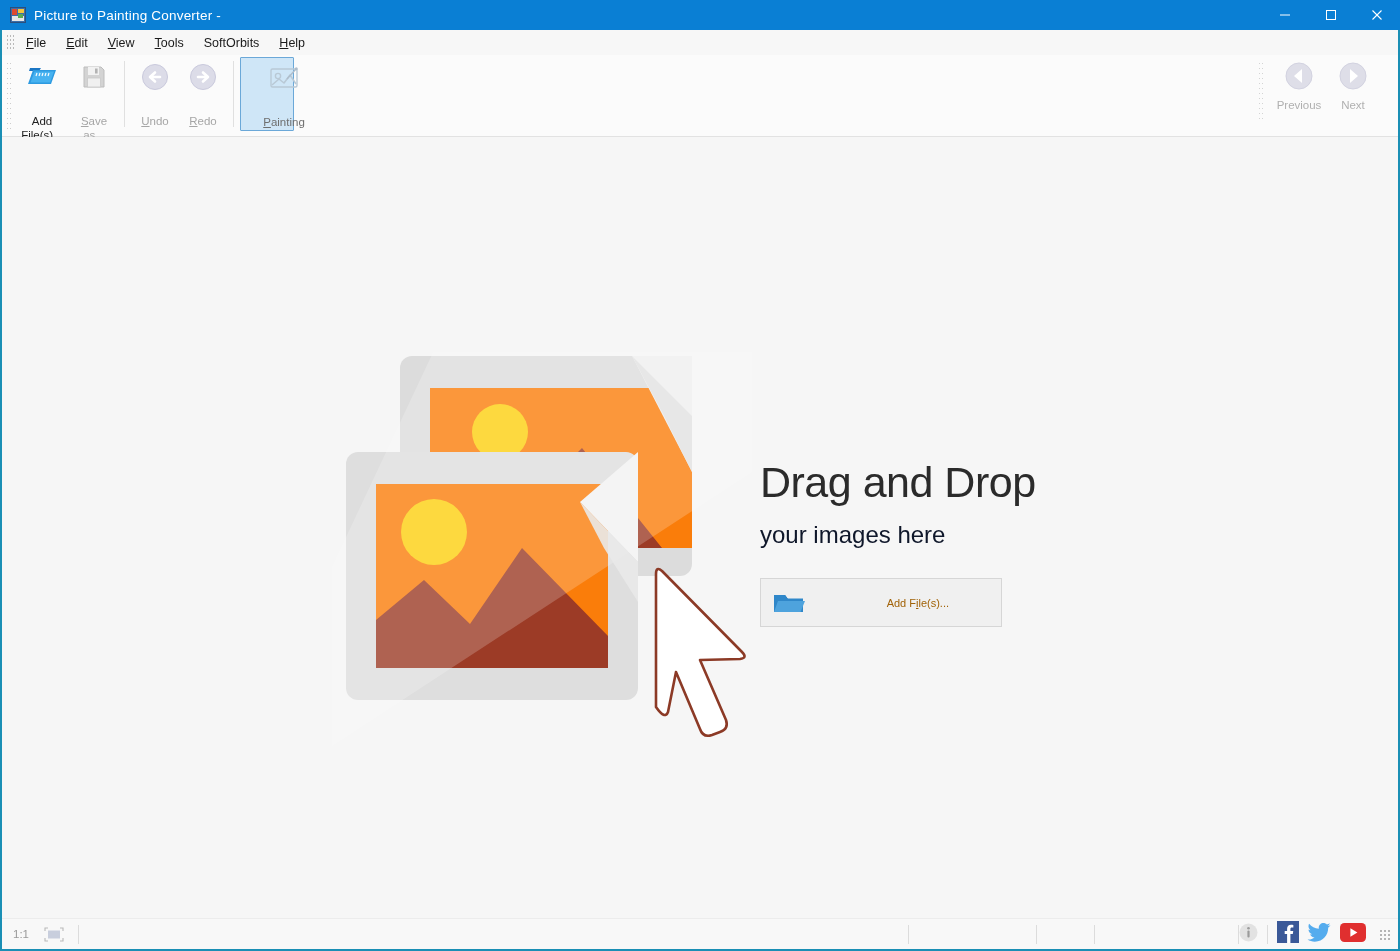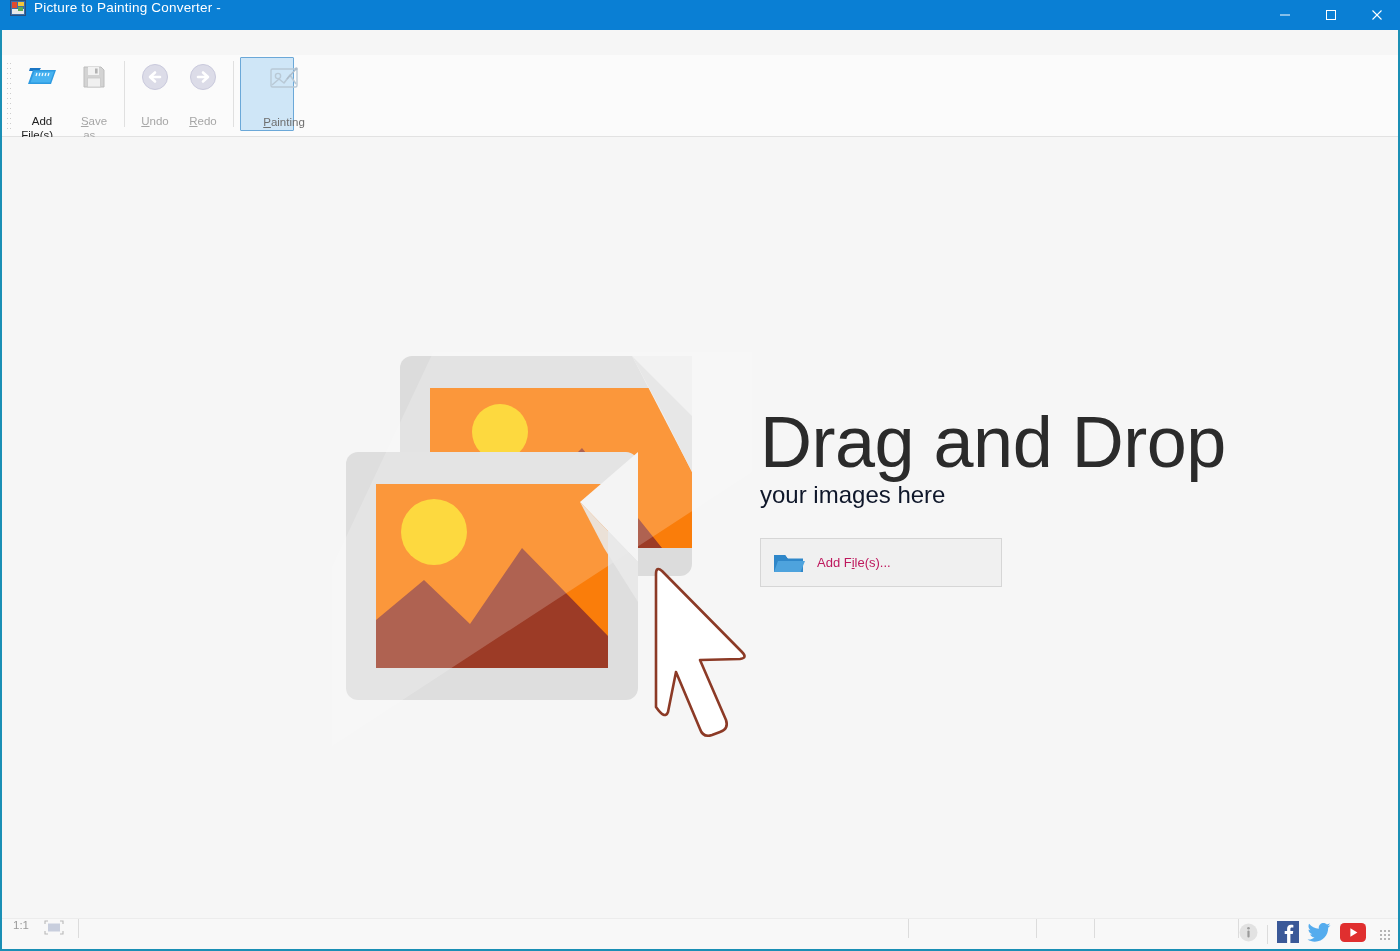--- a/index.html
+++ b/index.html
@@ -15,21 +15,21 @@
     background: #f6f6f6;
     border-left: 2px solid #1a8fb5;
     border-right: 2px solid #1a8fb5;
     border-bottom: 2px solid #1a8fb5;
   }
 
   
   .titlebar {
     position: absolute; top: 0; left: -2px; right: -2px; height: 30px;
     background: #0a7fd4;
-    display: flex; align-items: flex-start;
+    display: flex; align-items: center;
   }
   .app-icon {
     width: 16px; height: 16px; margin-left: 10px; margin-right: 8px;
     position: relative; flex: none;
     background: #3d6ea8;
     border: 1px solid #2a4f7d;
   }
   .app-icon .ai-a { position: absolute; left: 1px; top: 1px; width: 5px; height: 6px; background: #e04a2f; }
   .app-icon .ai-b { position: absolute; left: 7px; top: 1px; width: 6px; height: 4px; background: #f3c63c; }
   .app-icon .ai-c { position: absolute; left: 1px; top: 8px; width: 12px; height: 5px; background: #e8e8e8; }
@@ -121,45 +121,46 @@
     overflow: hidden;
   }
   .dropzone {
     position: absolute;
     left: 330px; top: 215px;
     width: 830px; height: 420px;
   }
   .illus { position: absolute; left: 0; top: 0; width: 420px; height: 420px; }
   .texts { position: absolute; left: 428px; top: 58px; width: 400px; }
   .headline {
-    font-size: 72px; font-weight: 300; color: #2b2b2b;
+    font-size: 43px; font-weight: 300; color: #2b2b2b;
     line-height: 64px; letter-spacing: -0.5px;
     white-space: nowrap;
+    margin-top: 40px;
   }
   .subline {
     font-size: 24px; font-weight: 300; color: #0f172a;
     margin-top: 6px; line-height: 30px;
   }
   .addfile-btn {
     margin-top: 28px;
     width: 242px; height: 49px;
     background: #f0f0f0;
     border: 1px solid #d6d6d6;
     display: flex; align-items: center;
   }
   .addfile-ico { width: 56px; display: flex; justify-content: center; align-items: center; }
-  .addfile-label { font-size: 13px; color: #be185d; flex: 1; text-align: left; padding-right: 52px; }
+  .addfile-label { font-size: 11px; color: #a16207; flex: 1; text-align: right; padding-right: 52px; }
   .addfile-label u { text-decoration: underline; }
 
   
   .statusbar {
     position: absolute; left: 0; right: 0; bottom: 0; height: 31px;
     background: #f8f8f8;
     border-top: 1px solid #ececec;
-    display: flex; 
+    display: flex; align-items: center;
   }
   .sb-zoom { font-size: 11.5px; color: #9a9a9a; margin-left: 11px; }
   .sb-fit {
     margin-left: 14px; width: 22px; height: 16px;
     display: flex; align-items: center; justify-content: center;
   }
   .sb-sep { width: 1px; height: 19px; background: #dcdcdc; }
   .sb-spacer { flex: 1; }
   .sb-icons { display: flex; align-items: center; gap: 9px; padding-right: 6px; }
   .sb-grip {
@@ -195,20 +196,29 @@
       </div>
       <div class="win-btn">
         <svg width="12" height="12" viewBox="0 0 12 12">
             <line x1="1.5" y1="1.5" x2="10.5" y2="10.5" stroke="#fff" stroke-width="1.1"></line>
             <line x1="10.5" y1="1.5" x2="1.5" y2="10.5" stroke="#fff" stroke-width="1.1"></line>
           </svg>
       </div>
     </div>
   </div>
 
+  <div class="menubar">
+    <div class="menu-grip"></div>
+    <div class="menu-item"><u>F</u><span>ile</span></div>
+    <div class="menu-item"><u>E</u><span>dit</span></div>
+    <div class="menu-item"><u>V</u><span>iew</span></div>
+    <div class="menu-item"><u>T</u><span>ools</span></div>
+    <div class="menu-item"><span>SoftOrbits</span></div>
+    <div class="menu-item"><u>H</u><span>elp</span></div>
+  </div>
 
   <div class="ribbon">
     <div class="ribbon-grip"></div>
 
     <div class="rib-group" style="left:12px;">
 
       <div class="rib-btn wide">
         <div class="rib-ico">
           <svg width="30" height="24" viewBox="0 0 30 24">
             <path d="M2 6 L12 6 L14 3 L3 3 Z" fill="#1b76c4"></path>
@@ -273,20 +283,43 @@
             <circle cx="9" cy="11" r="2.6" fill="none" stroke="#b9c9d6" stroke-width="1.4"></circle>
             <path d="M3 20 L10 14 L15 18 L21 10 L27 19" fill="none" stroke="#b9c9d6" stroke-width="1.6" stroke-linejoin="round"></path>
             <line x1="18" y1="14" x2="27" y2="4" stroke="#aebdcb" stroke-width="1.4"></line>
             <circle cx="27.3" cy="3.7" r="1.5" fill="#aebdcb"></circle>
           </svg>
         </div>
         <div class="rib-label"><u>P</u>ainting</div>
       </div>
     </div>
 
+    <div class="nav-group">
+      <div class="nav-grip"></div>
+      <div class="nav-btn">
+        <div class="nav-ico">
+          <svg width="32" height="32" viewBox="0 0 32 32">
+            <circle cx="16" cy="16" r="13" fill="#dedee8"></circle>
+            <circle cx="16" cy="16" r="13" fill="none" stroke="#d2d2e0" stroke-width="1"></circle>
+            <path d="M19 9 L11 16 L19 23 Z" fill="#ffffff"></path>
+          </svg>
+        </div>
+        <div class="nav-label">Previous</div>
+      </div>
+      <div class="nav-btn">
+        <div class="nav-ico">
+          <svg width="32" height="32" viewBox="0 0 32 32">
+            <circle cx="16" cy="16" r="13" fill="#dedee8"></circle>
+            <circle cx="16" cy="16" r="13" fill="none" stroke="#d2d2e0" stroke-width="1"></circle>
+            <path d="M13 9 L21 16 L13 23 Z" fill="#ffffff"></path>
+          </svg>
+        </div>
+        <div class="nav-label">Next</div>
+      </div>
+    </div>
 
     <div class="ribbon-arrow left">
       <svg width="10" height="9" viewBox="0 0 10 9">
           <line x1="1" y1="2" x2="9" y2="2" stroke="#9a9a9a" stroke-width="1.6"></line>
           <path d="M2.5 4.5 L5 7.2 L7.5 4.5 Z" fill="#9a9a9a"></path>
         </svg>
     </div>
     <div class="ribbon-arrow right">
       <svg width="10" height="9" viewBox="0 0 10 9">
           <line x1="1" y1="2" x2="9" y2="2" stroke="#9a9a9a" stroke-width="1.6"></line>

